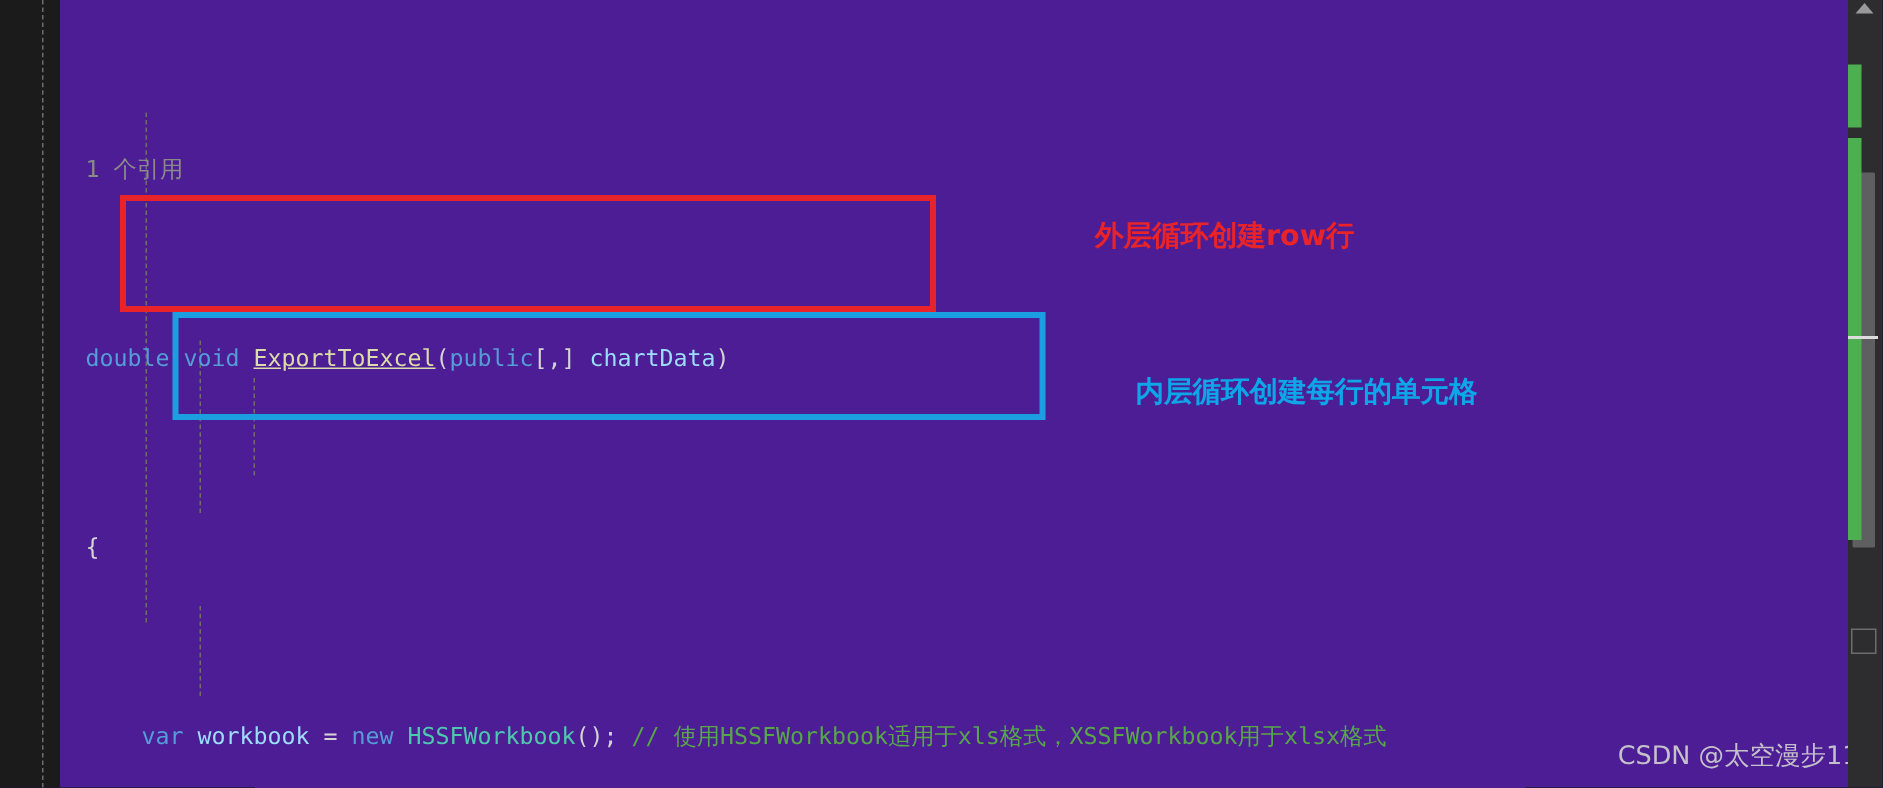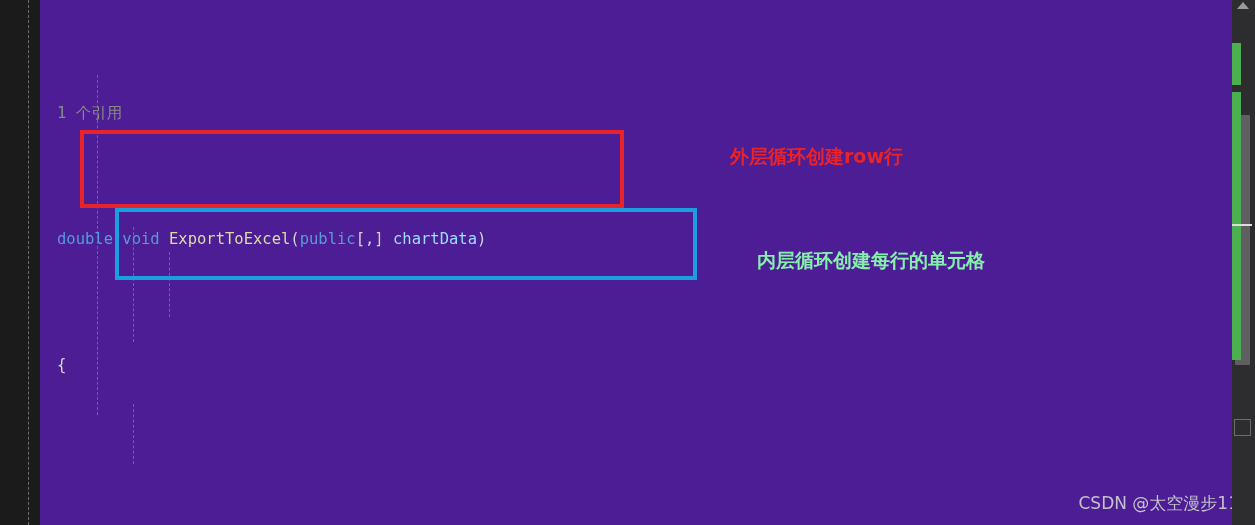--- a/index.html
+++ b/index.html
@@ -62,21 +62,21 @@
     width: 0;
     border-left: 1px dashed #6e6e6e;
   }
   .igd.g1 { left: 57px; }
   .igd.g2 { left: 93px; }
   .igd.g3 { left: 129px; }
 
   
   .kw   { color: #569cd6; }  
   .typ  { color: #4ec9b0; }  
-  .fn   { color: #dcdcaa; }  
+  .fn   { color: #dcdcaa; text-decoration: underline; }  
   .var  { color: #9cdcfe; }  
   .cmt  { color: #57a64a; }  
   .pun  { color: #d4d4d4; }  
   .lens { color: #8a8a8a; font-family: "DejaVu Sans Mono", monospace; }
 
   
   .ann-box {
     position: absolute;
     border-style: solid;
     pointer-events: none;
@@ -99,21 +99,21 @@
   }
   .ann-label.red {
     left: 690px; top: 144px;
     font-size: 19px;
     color: #e8232a;
     margin-left: 40px;
   }
   .ann-label.blue {
     left: 757px; top: 248px;
     font-size: 19px;
-    color: #86efac;
+    color: #0ea5e9;
   }
 
   
   .watermark {
     position: absolute;
     right: 16px; bottom: 10px;
     font-family: "DejaVu Sans", sans-serif;
     font-size: 17px;
     color: #cfcfcf;
     opacity: .92;
@@ -184,20 +184,21 @@
       
       <div class="line"><span class="lens">1 个引用</span></div>
 
       
       <div class="line"><span class="kw">double</span><span class="pun"> </span><span class="kw">void</span><span class="pun"> </span><span class="fn">ExportToExcel</span><span class="pun">(</span><span class="kw">public</span><span class="pun">[,]</span><span class="pun"> </span><span class="var">chartData</span><span class="pun">)</span></div>
 
       
       <div class="line"><span class="pun">{</span></div>
 
       
+      <div class="line"><span class="pun">    </span><span class="kw">var</span><span class="pun"> </span><span class="var">workbook</span><span class="pun"> = </span><span class="kw">new</span><span class="pun"> </span><span class="typ">HSSFWorkbook</span><span class="pun">(); </span><span class="cmt">// 使用HSSFWorkbook适用于xls格式，XSSFWorkbook用于xlsx格式</span></div>
 
       
       
 
       
       
 
       
       
 

